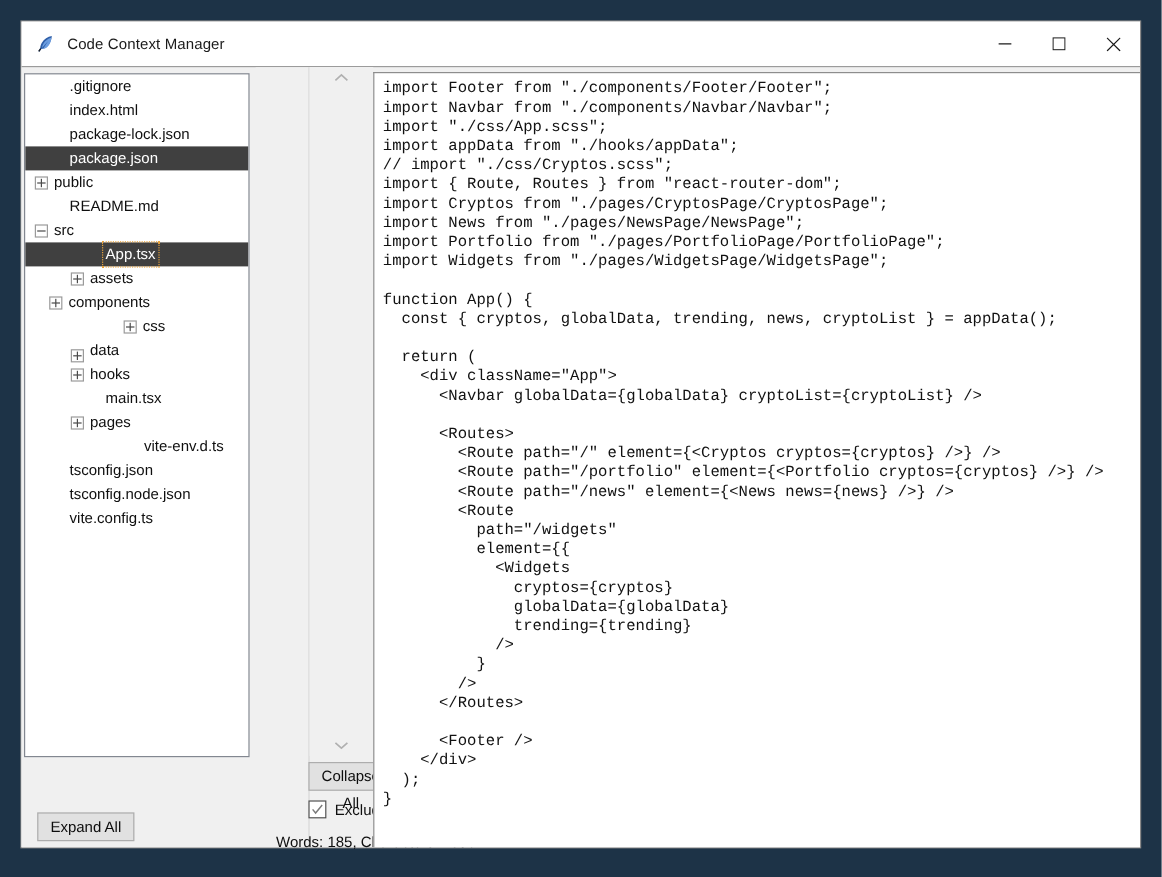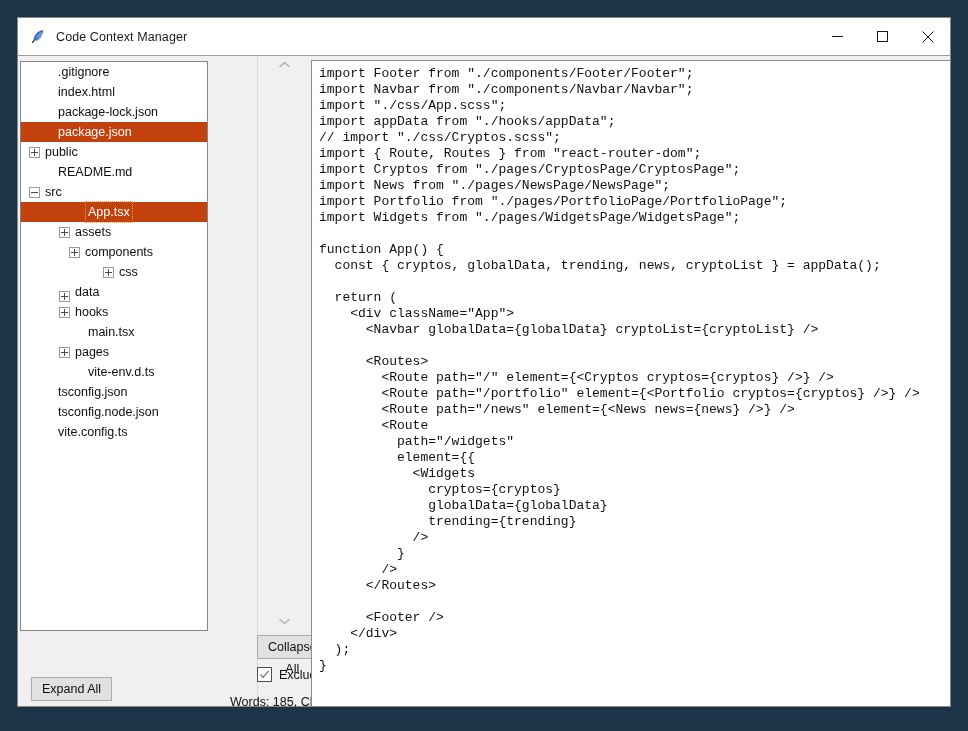--- a/index.html
+++ b/index.html
@@ -99,21 +99,21 @@
   .tree-row {
     height: 20px;
     display: flex;
     align-items: center;
     font-size: 12.5px;
     color: #0f0f0f;
     white-space: nowrap;
     position: relative;
   }
   .tree-row.selected {
-    background: #c2410c;
+    background: #404040;
     color: #ffffff;
   }
   .toggle-box {
     width: 9px;
     height: 9px;
     border: 1px solid #9a9a9a;
     background: #fefefe;
     position: relative;
     flex: 0 0 auto;
     margin-right: 5px;
@@ -341,21 +341,21 @@
             <span class="tree-label">src</span>
           </div>
           <div class="tree-row selected" style="padding-left: 53px; text-align: right;">
             <span class="toggle-spacer"></span>
             <span class="tree-label focus-rect">App.tsx</span>
           </div>
           <div class="tree-row" style="padding-left: 38px;">
             <span class="toggle-box plus"></span>
             <span class="tree-label">assets</span>
           </div>
-          <div class="tree-row" style="padding-left: 48px;">
+          <div class="tree-row" style="padding-left: 20px;">
             <span class="toggle-box plus"></span>
             <span class="tree-label">components</span>
           </div>
           <div class="tree-row" style="padding-left: 38px; margin-left: 44px;">
             <span class="toggle-box plus"></span>
             <span class="tree-label">css</span>
           </div>
           <div class="tree-row" style="padding-left: 38px; align-items: flex-end;">
             <span class="toggle-box plus"></span>
             <span class="tree-label">data</span>
@@ -365,21 +365,21 @@
             <span class="tree-label">hooks</span>
           </div>
           <div class="tree-row" style="padding-left: 53px;">
             <span class="toggle-spacer"></span>
             <span class="tree-label">main.tsx</span>
           </div>
           <div class="tree-row" style="padding-left: 38px;">
             <span class="toggle-box plus"></span>
             <span class="tree-label">pages</span>
           </div>
-          <div class="tree-row" style="padding-left: 53px;">
+          <div class="tree-row" style="padding-left: 85px;">
             <span class="toggle-spacer"></span>
             <span class="tree-label">vite-env.d.ts</span>
           </div>
           <div class="tree-row" style="padding-left: 23px;">
             <span class="toggle-spacer"></span>
             <span class="tree-label">tsconfig.json</span>
           </div>
           <div class="tree-row" style="padding-left: 23px;">
             <span class="toggle-spacer"></span>
             <span class="tree-label">tsconfig.node.json</span>

